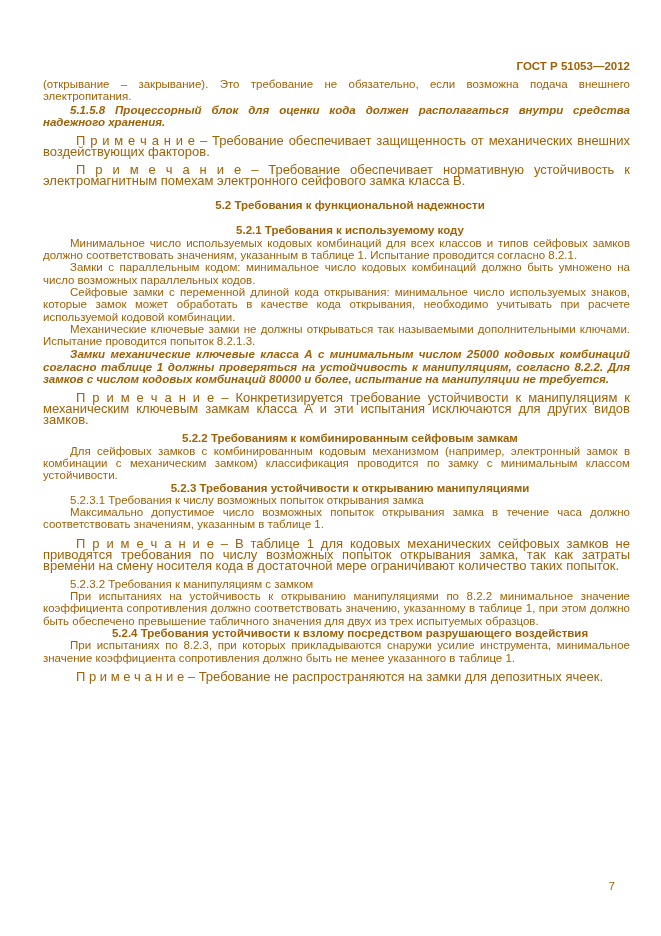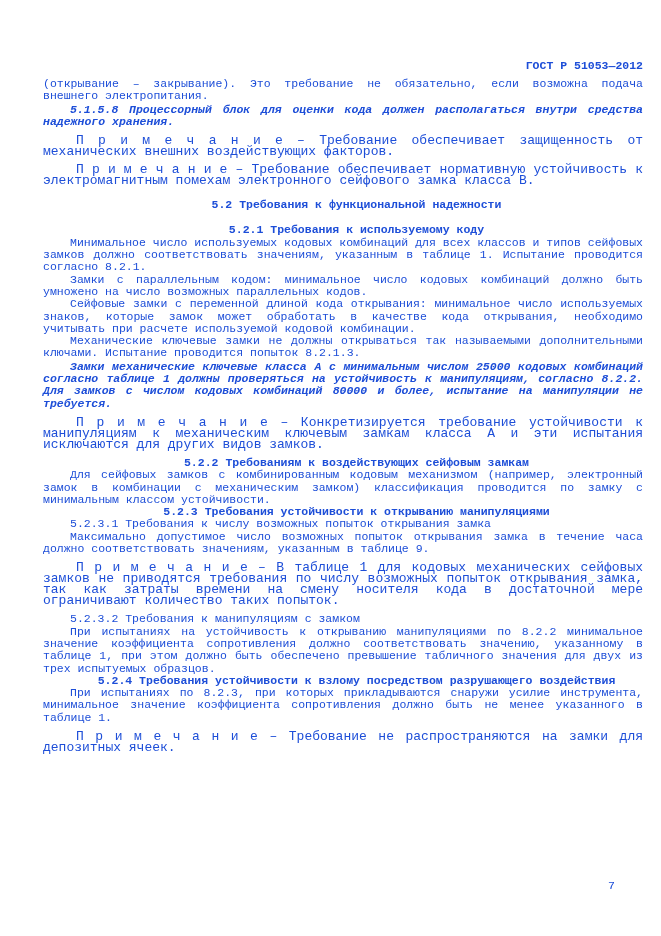--- a/index.html
+++ b/index.html
@@ -6,23 +6,23 @@
     margin: 0;
     padding: 0;
     background: #ffffff;
   }
   .page {
     position: relative;
     width: 661px;
     height: 936px;
     background: #ffffff;
     box-sizing: border-box;
-    padding: 60px 18px 0 43px;
-    font-family: Liberation Mono, monospace;
-    color: #1d4ed8;
+    padding: 60px 31px 0 43px;
+    font-family: Liberation Sans, sans-serif;
+    color: #a16207;
     overflow: hidden;
   }
   .doc-header {
     text-align: right;
     font-weight: bold;
     font-size: 11.5px;
     line-height: 12px;
     margin-bottom: 6px;
   }
   .content p {
@@ -74,25 +74,25 @@
       <p class="note">П р и м е ч а н и е  – Требование обеспечивает защищенность от механических внешних воздействующих факторов.</p>
       <p class="note">П р и м е ч а н и е  – Требование обеспечивает нормативную устойчивость к электромагнитным помехам электронного сейфового замка класса В.</p>
       <p class="heading gap">5.2 Требования к функциональной надежности</p>
       <p class="heading gap">5.2.1 Требования к используемому коду</p>
       <p class="body">Минимальное число используемых кодовых комбинаций для всех классов и типов сейфовых замков должно соответствовать значениям, указанным в таблице 1. Испытание проводится согласно 8.2.1.</p>
       <p class="body">Замки с параллельным кодом: минимальное число кодовых комбинаций должно  быть умножено на  число возможных параллельных кодов.</p>
       <p class="body">Сейфовые замки с переменной длиной кода открывания: минимальное число используемых знаков, которые замок может обработать в качестве кода открывания, необходимо учитывать при расчете используемой кодовой комбинации.</p>
       <p class="body">Механические ключевые замки не должны открываться так называемыми дополнительными ключами. Испытание проводится попыток 8.2.1.3.</p>
       <p class="bolditalic">Замки механические ключевые класса А с минимальным числом 25000 кодовых комбинаций согласно таблице 1 должны проверяться на устойчивость к манипуляциям, согласно 8.2.2. Для замков с числом кодовых комбинаций 80000  и более, испытание на манипуляции не требуется.</p>
       <p class="note">П р и м е ч а н и е  – Конкретизируется требование устойчивости к манипуляциям к механическим ключевым замкам класса А и эти  испытания исключаются для других видов замков.</p>
-      <p class="heading">5.2.2 Требованиям к воздействующих сейфовым замкам</p>
+      <p class="heading">5.2.2 Требованиям к комбинированным сейфовым замкам</p>
       <p class="body">Для сейфовых замков с комбинированным кодовым механизмом (например, электронный замок в комбинации с механическим замком) классификация проводится по замку с минимальным классом устойчивости.</p>
       <p class="heading">5.2.3 Требования  устойчивости к открыванию манипуляциями</p>
       <p class="body">5.2.3.1    Требования к числу возможных попыток открывания замка</p>
-      <p class="body">Максимально допустимое число возможных попыток открывания замка в течение часа должно соответствовать значениям, указанным в таблице 9.</p>
+      <p class="body">Максимально допустимое число возможных попыток открывания замка в течение часа должно соответствовать значениям, указанным в таблице 1.</p>
       <p class="note">П р и м е ч а н и е – В таблице 1 для кодовых механических сейфовых замков  не приводятся требования по числу возможных попыток открывания замка, так как затраты времени на смену носителя кода в достаточной мере ограничивают количество таких попыток.</p>
       <p class="body">5.2.3.2    Требования к манипуляциям с замком</p>
       <p class="body">При испытаниях на устойчивость к  открыванию  манипуляциями по 8.2.2 минимальное значение коэффициента сопротивления должно соответствовать значению, указанному в  таблице 1, при этом  должно быть обеспечено  превышение табличного значения  для двух из трех испытуемых образцов.</p>
       <p class="heading">5.2.4 Требования устойчивости к взлому посредством разрушающего воздействия</p>
       <p class="body">При испытаниях по 8.2.3, при которых прикладываются снаружи усилие инструмента, минимальное значение коэффициента сопротивления должно быть не менее указанного в таблице 1.</p>
       <p class="note">П р и м е ч а н и е  – Требование не распространяются на замки для депозитных ячеек.</p>
     </div>
 
   <div class="page-number">7</div>
 </div>

